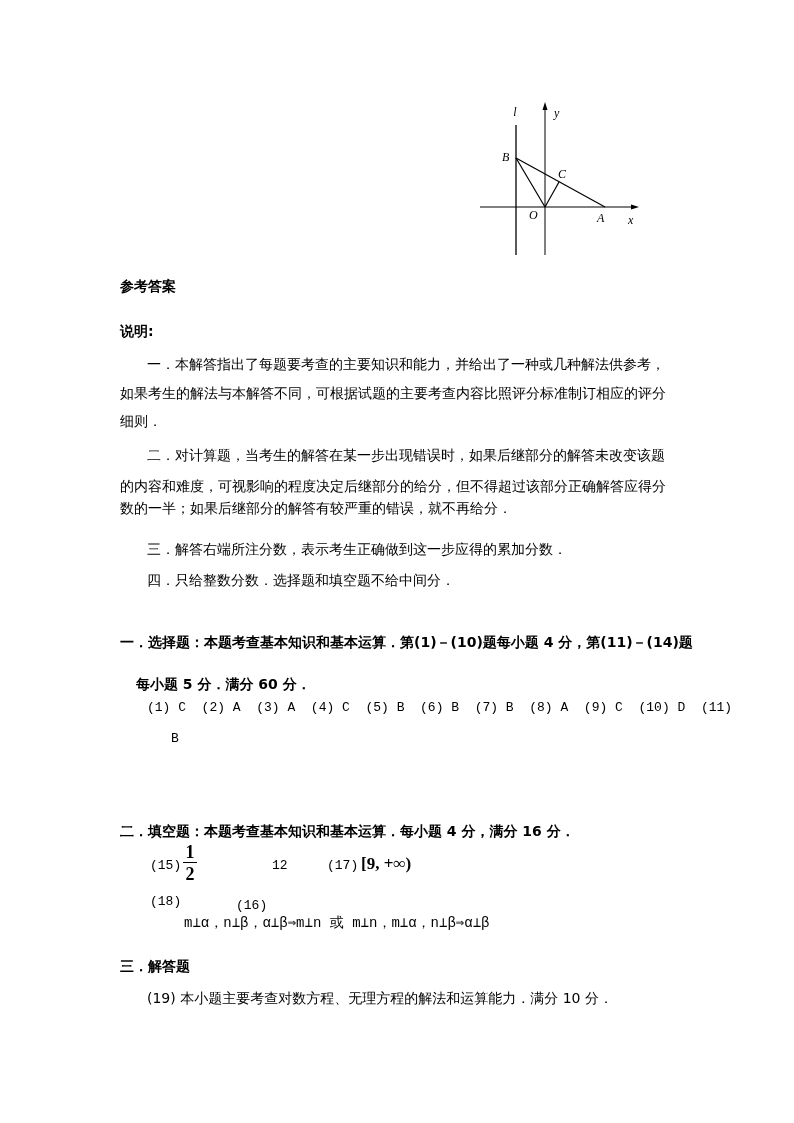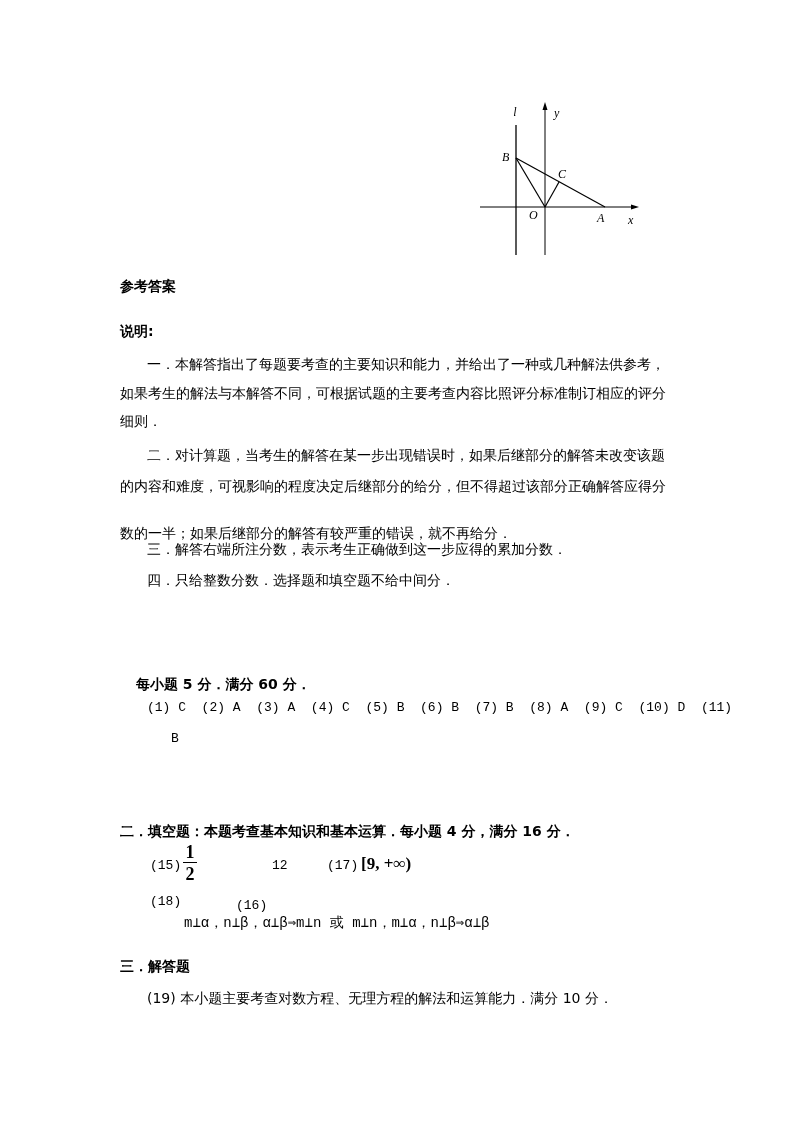--- a/index.html
+++ b/index.html
@@ -47,24 +47,25 @@
   </svg>
 
   <div class="line bold" style="top:276px;text-align:center;">参考答案</div>
   <div class="line bold" style="top:321px;">说明:</div>
 
   <div class="line indent1" style="top:354px;">一．本解答指出了每题要考查的主要知识和能力，并给出了一种或几种解法供参考，</div>
   <div class="line" style="top:383px;">如果考生的解法与本解答不同，可根据试题的主要考查内容比照评分标准制订相应的评分</div>
   <div class="line" style="top:411px;">细则．</div>
   <div class="line indent1" style="top:445px;">二．对计算题，当考生的解答在某一步出现错误时，如果后继部分的解答未改变该题</div>
   <div class="line" style="top:476px;">的内容和难度，可视影响的程度决定后继部分的给分，但不得超过该部分正确解答应得分</div>
-  <div class="line" style="top:523px;">数的一半；如果后继部分的解答有较严重的错误，就不再给分．</div>
+  <div class="line" style="top:498px;">数的一半；如果后继部分的解答有较严重的错误，就不再给分．</div>
   <div class="line indent1" style="top:570px;">四．只给整数分数．选择题和填空题不给中间分．</div>
   <div class="line indent1" style="top:539px;">三．解答右端所注分数，表示考生正确做到这一步应得的累加分数．</div>
 
+  <div class="line bold" style="top:632px;">一．选择题：本题考查基本知识和基本运算．第(1)－(10)题每小题 4 分，第(11)－(14)题</div>
   <div class="line bold" style="top:674px;margin-left:16px;">每小题 5 分．满分 60 分．</div>
   <div class="line ans indent2" style="top:698px; white-space: pre;">(1) C  (2) A  (3) A  (4) C  (5) B  (6) B  (7) B  (8) A  (9) C  (10) D  (11)</div>
   <div class="line ans" style="top:729px; left:171px;">B</div>
 
   <div class="line bold" style="top:821px;text-align:right;">二．填空题：本题考查基本知识和基本运算．每小题 4 分，满分 16 分．</div>
   <div class="line ans" style="top:856px; left:150px;">(15)</div>
   <div class="frac">
     <span class="num">1</span>
     <span class="den">2</span>
   </div>

